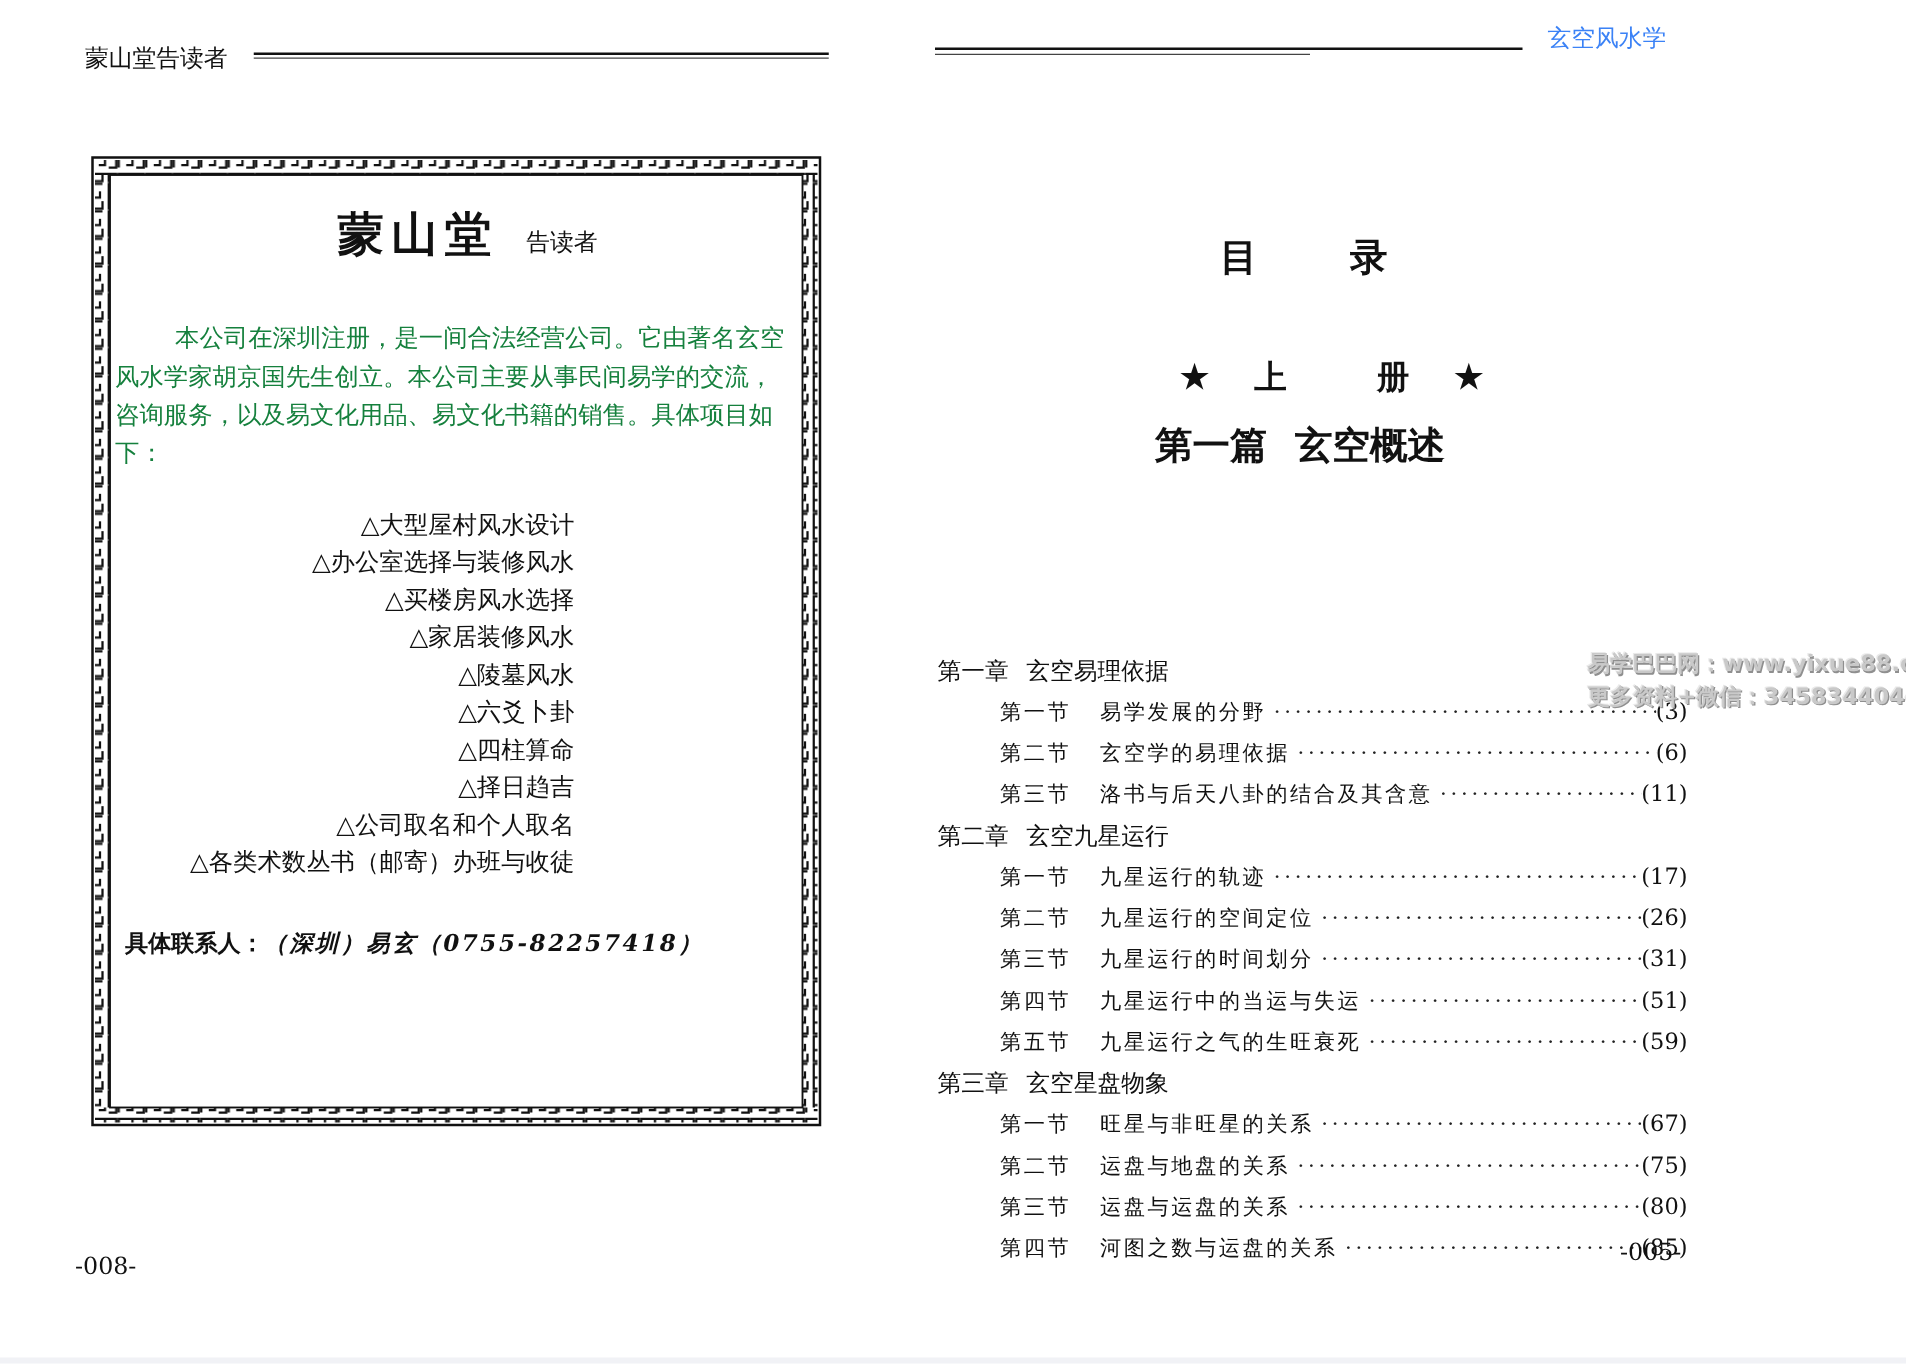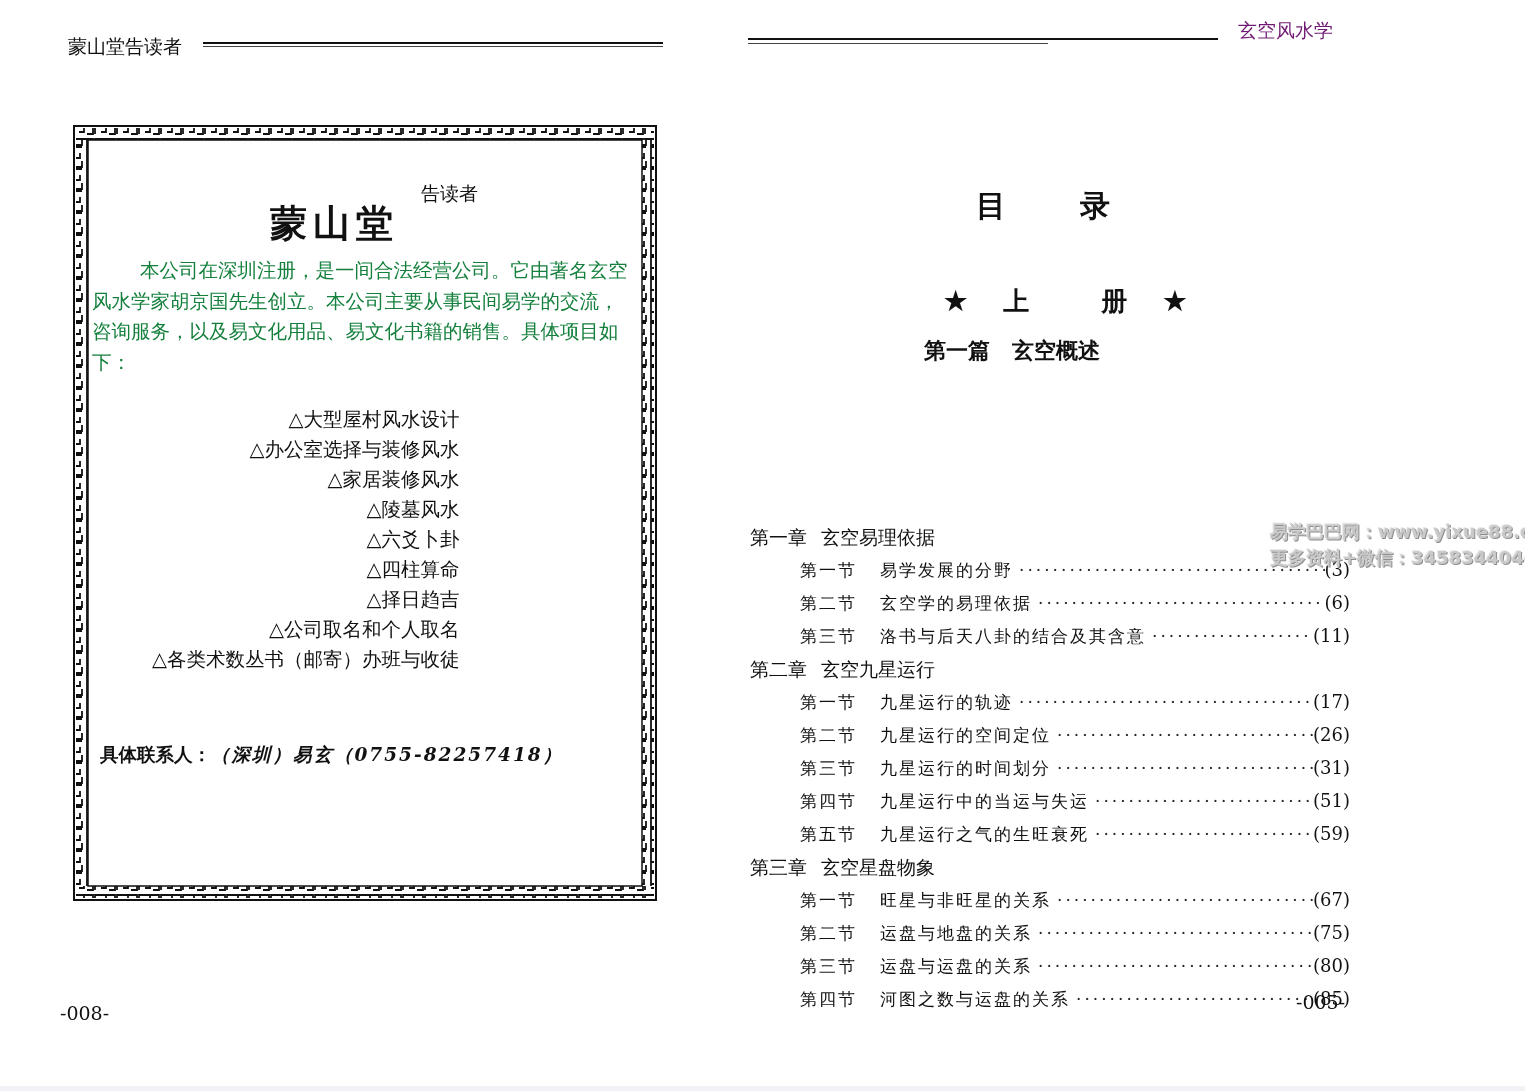--- a/index.html
+++ b/index.html
@@ -3,49 +3,49 @@
   <meta charset="utf-8">
   <style>
     html, body { margin:0; padding:0; }
     body {
       width:1525px; height:1091px; background:#ffffff; position:relative; overflow:hidden;
       font-family:"DejaVu Sans", sans-serif; color:#111;
     }
     .abs { position:absolute; }
     
     .run-left-title { left:68px; top:34px; font-size:19px; color:#111; letter-spacing:0px; }
-    .run-right-title { left:1238px; top:18px; font-size:19px; color:#701a75; }
+    .run-right-title { left:1238px; top:18px; font-size:19px; color:#3b82f6; }
     .rule { position:absolute; height:0; border-top:2px solid #111; }
     .rule.thin { border-top:1px solid #444; }
 
     
     .frame { left:72px; top:124px; width:586px; height:778px; }
     .frame svg { position:absolute; left:0; top:0; }
 
-    .notice-brand { left:270px; top:163px; font-family:"DejaVu Serif", serif; font-weight:bold; font-size:37px; letter-spacing:6px;margin-top:36px; }
+    .notice-brand { left:270px; top:163px; font-family:"DejaVu Serif", serif; font-weight:bold; font-size:37px; letter-spacing:6px; }
     .notice-sub { left:421px; top:181px; font-family:"DejaVu Serif", serif; font-size:19px; }
 
     .para { left:92px; top:256px; width:540px; font-size:19.5px; line-height:30.5px; color:#15803d; }
     .para .indent { display:inline-block; width:48px; }
 
     .svc-list { left:152px; top:405px; font-size:19.5px; line-height:30px; list-style:none; margin:0; padding:0;text-align:right; }
     .svc-list li { white-space:nowrap; }
 
     .contact { left:100px; top:742px; font-size:18.5px; white-space:nowrap; }
     .contact .lbl { font-weight:bold; }
     .contact .val { font-family:"DejaVu Serif", serif; font-style:italic; font-weight:bold; letter-spacing:2px; }
 
     .pageno { font-family:"DejaVu Serif", serif; font-size:19px; }
 
     
     .toc-title { left:976px; top:186px; font-size:30px; font-weight:bold; font-family:"DejaVu Serif", serif; }
     .toc-title span.gap { display:inline-block; width:74px; }
     .vol { left:944px; top:284px; font-size:26px; font-weight:bold; font-family:"DejaVu Serif", serif; }
     .vol .gap { display:inline-block; width:36px; }
-    .part { left:924px; top:336px; font-size:22px; font-weight:bold; font-family:"DejaVu Serif", serif; }
+    .part { left:924px; top:336px; font-size:30px; font-weight:bold; font-family:"DejaVu Serif", serif; }
     .part .gap { display:inline-block; width:22px; }
 
     .toc { left:750px; top:474px; width:600px;margin-top:48px; }
     .chap { font-size:19px; height:33px; line-height:30px; font-family:"DejaVu Serif", serif; }
     .chap .gap { display:inline-block; width:14px; }
     .sec { position:relative; height:33px; line-height:30px; margin-left:50px; font-family:"DejaVu Serif", serif; font-size:17px; display:flex; }
     .sec .num { width:80px; flex:none; letter-spacing:2px; }
     .sec .ttl { flex:none; letter-spacing:2px; }
     .sec .dots { flex:1; overflow:hidden; white-space:nowrap; letter-spacing:3px; color:#222; padding-left:6px; }
     .sec .pg { flex:none; font-size:18px; }
@@ -82,20 +82,21 @@
 </div>
 
 <div class="abs notice-brand">蒙山堂</div>
 <div class="abs notice-sub">告读者</div>
 
 <div class="abs para"><span class="indent"></span><span>本公司在深圳注册，是一间合法经营公司。它由著名玄空风水学家胡京国先生创立。本公司主要从事民间易学的交流，咨询服务，以及易文化用品、易文化书籍的销售。具体项目如下：</span></div>
 
 <ul class="abs svc-list">
   <li>△大型屋村风水设计</li>
   <li>△办公室选择与装修风水</li>
+  <li>△买楼房风水选择</li>
   <li>△家居装修风水</li>
   <li>△陵墓风水</li>
   <li>△六爻卜卦</li>
   <li>△四柱算命</li>
   <li>△择日趋吉</li>
   <li>△公司取名和个人取名</li>
   <li>△各类术数丛书（邮寄）办班与收徒</li>
 </ul>
 
 <div class="abs contact">

